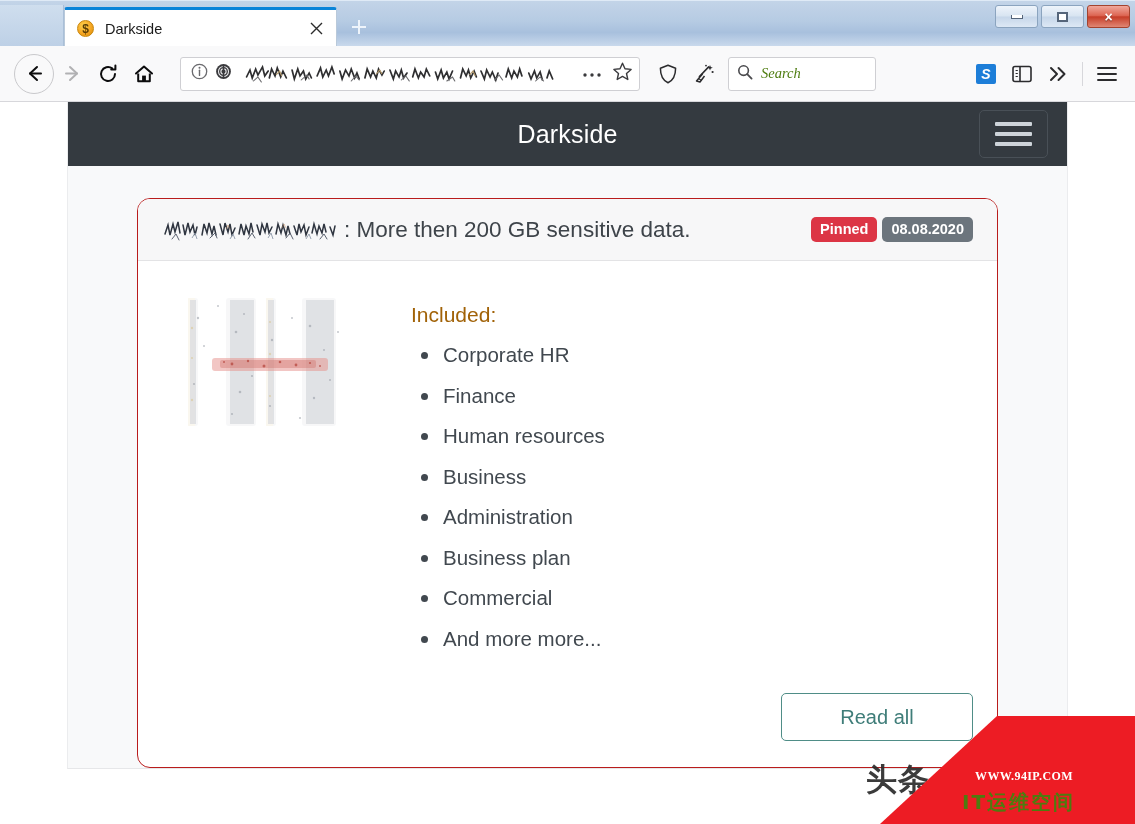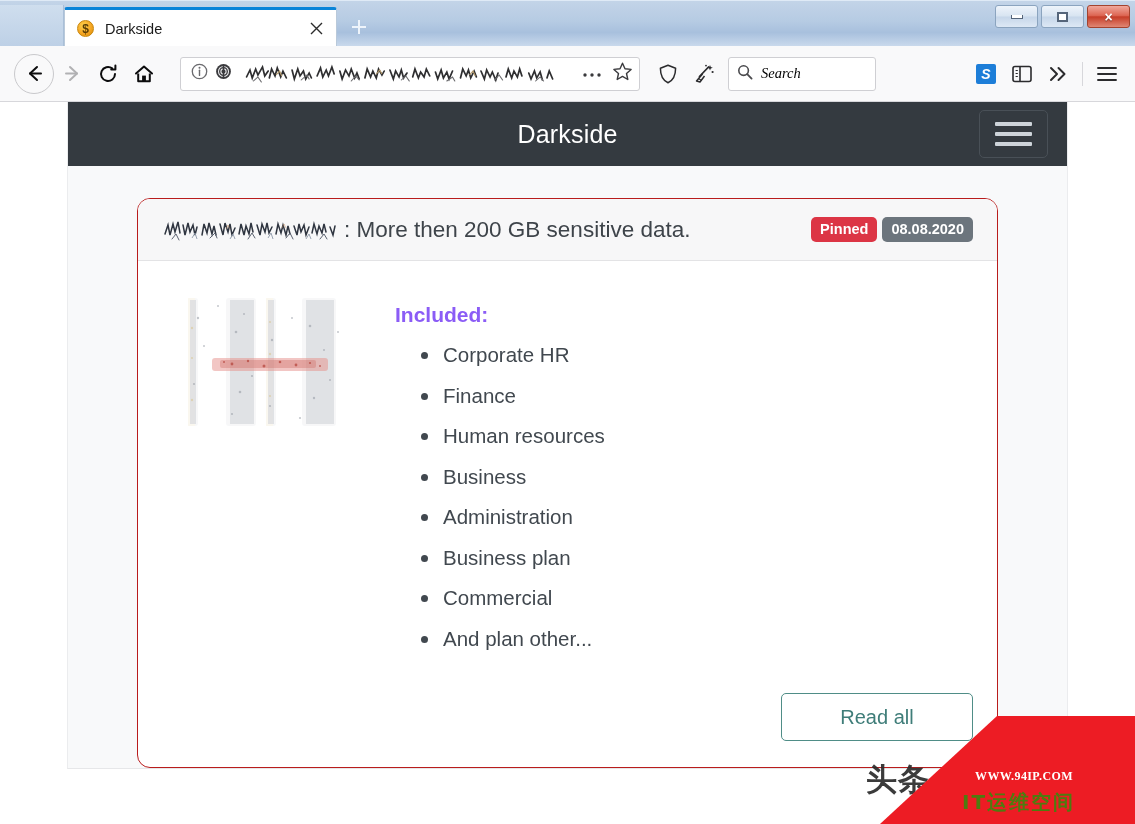--- a/index.html
+++ b/index.html
@@ -156,21 +156,21 @@
     display: flex;
     align-items: center;
     padding: 0 8px;
     gap: 8px;
     flex: 0 0 auto;
     margin-left: 6px;
   }
   .search-placeholder {
     font-size: 14.5px;
     font-style: italic;
-    color: #000000;
+    color: #4d7c0f;
     font-family: "Liberation Serif", serif;
   }
 
   .ext-icon {
     width: 20px; height: 20px;
     background: #1d7ed8;
     border-radius: 2px;
     color: #fff;
     font-size: 14px;
     font-weight: bold;
@@ -283,23 +283,23 @@
   }
   .thumb-col { flex: 0 0 auto; width: 213px; padding: 3px 0 0 12px; }
   .thumb {
     width: 188px; height: 150px;
     background: #ffffff;
     overflow: hidden;
   }
   .list-col { flex: 1 1 auto; padding-left: 20px; }
   .included-label {
     font-size: 21px;
-    font-weight: bold;
-    color: #8b5cf6;
-    margin: 18px 0 18px 0;
+    font-weight: normal;
+    color: #a16207;
+    margin: 18px 0 18px 16px;
   }
   ul.included-list {
     list-style: none;
     margin: 0 0 0 22px;
     padding: 0;
   }
   ul.included-list li {
     position: relative;
     font-size: 20.5px;
     color: #41484f;
@@ -701,21 +701,21 @@
           <div class="list-col">
             <div class="included-label">Included:</div>
             <ul class="included-list">
               <li>Corporate HR</li>
               <li>Finance</li>
               <li>Human resources</li>
               <li>Business</li>
               <li>Administration</li>
               <li>Business plan</li>
               <li>Commercial</li>
-              <li>And plan other...</li>
+              <li>And more more...</li>
             </ul>
           </div>
         </div>
 
         <div class="card-footer">
           <div class="read-all-btn">Read all</div>
         </div>
       </div>
     </div>
   </div>

